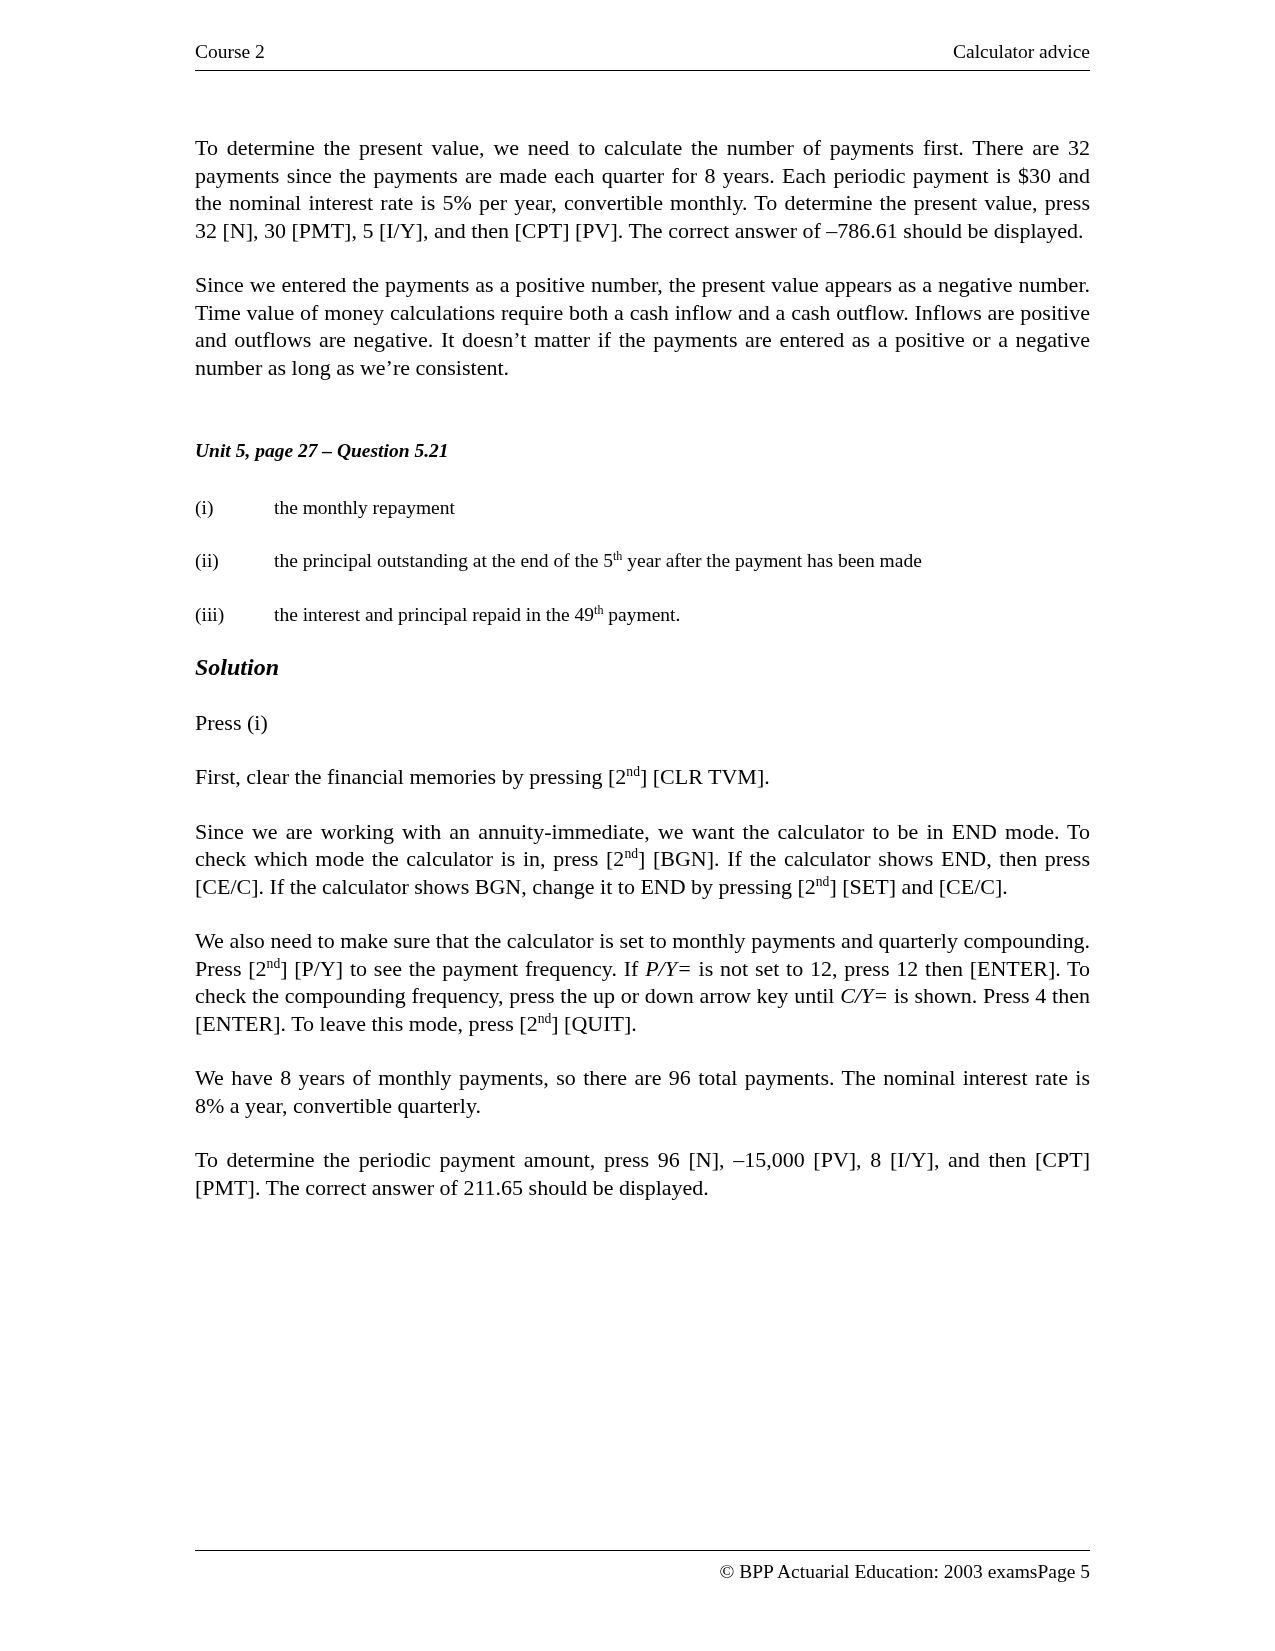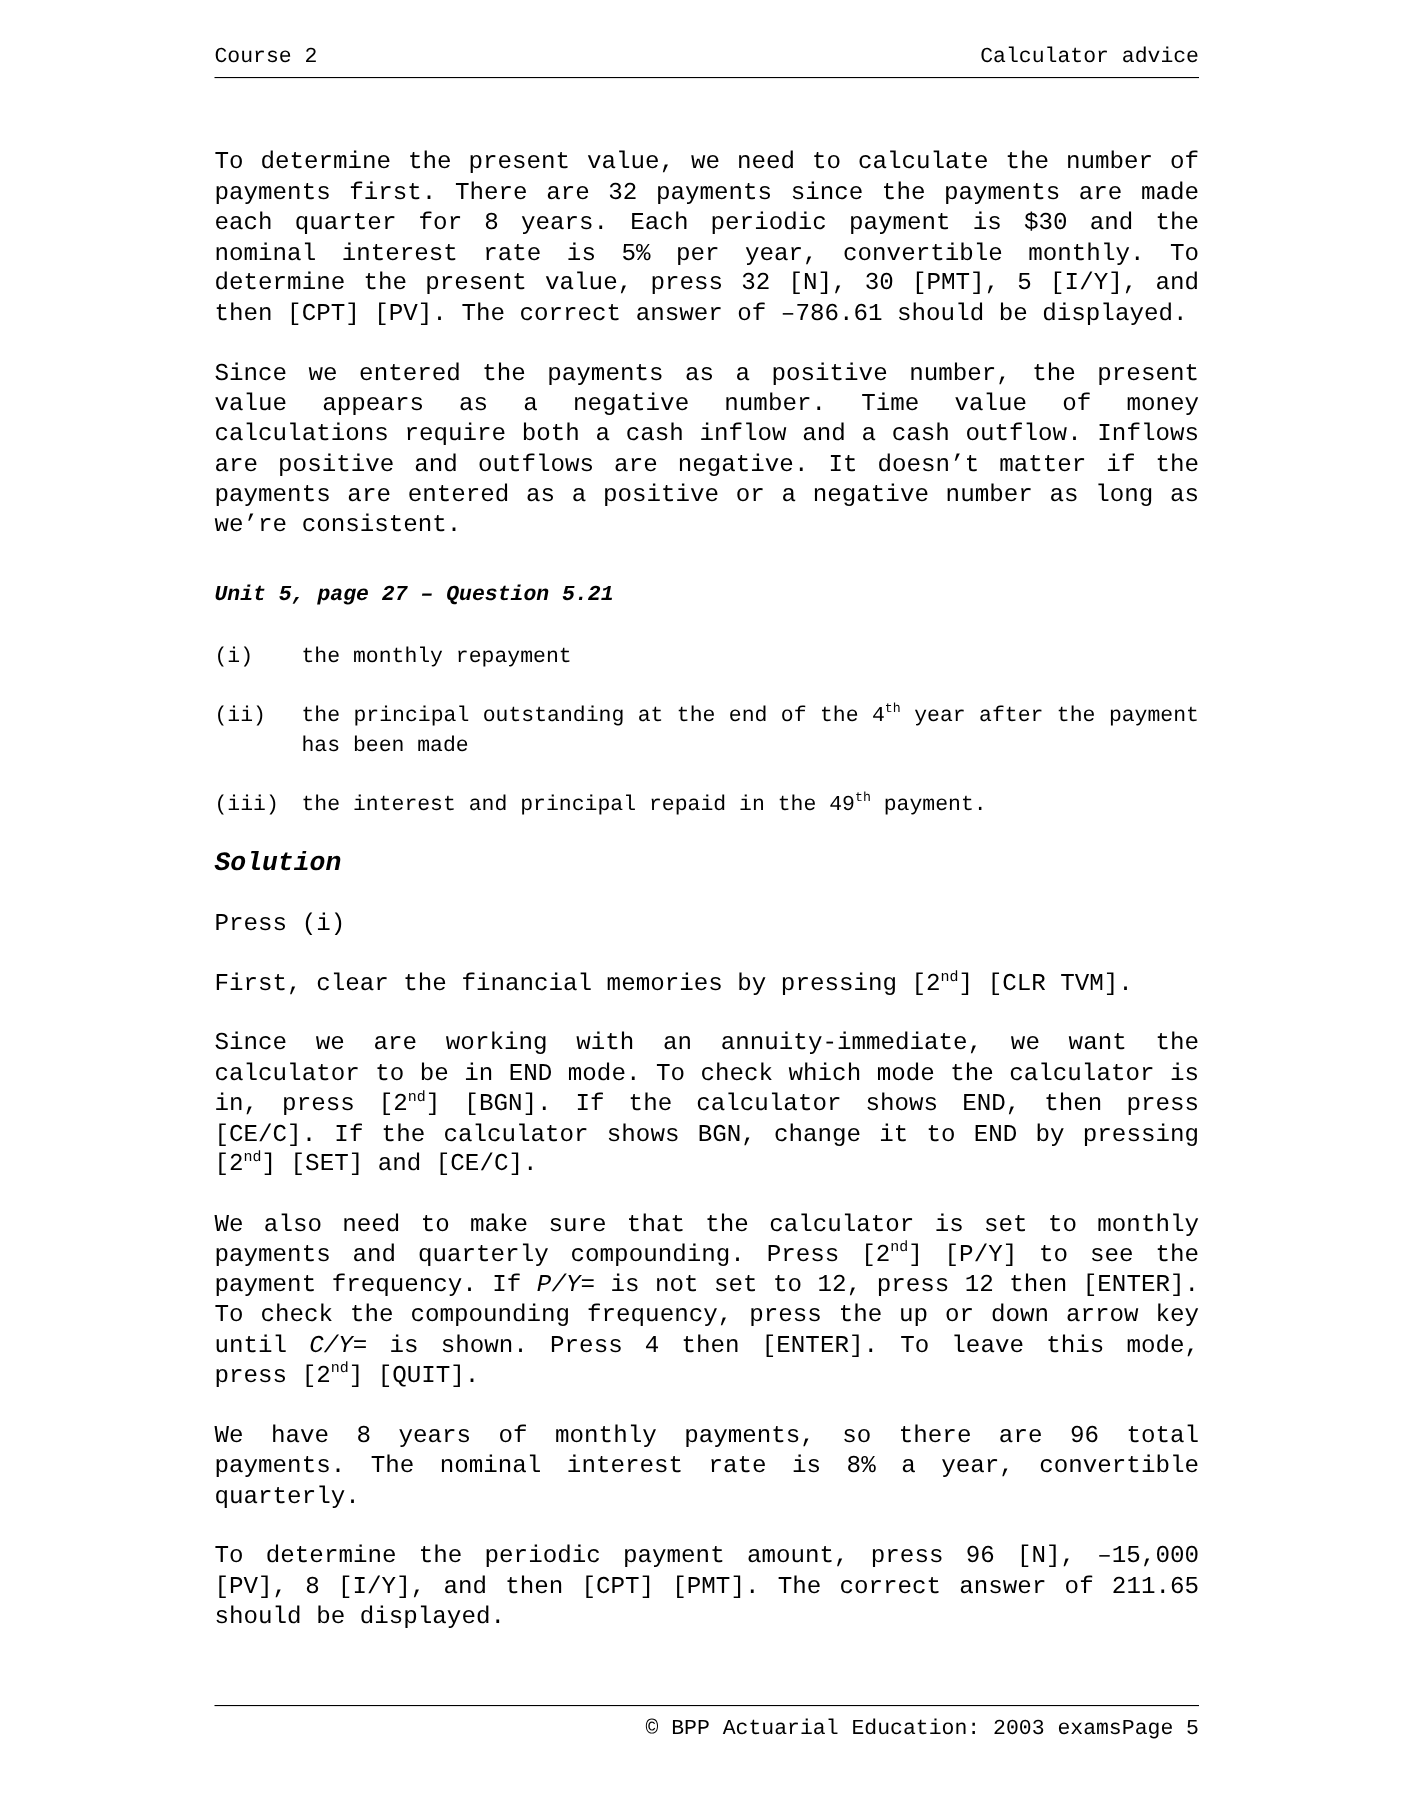--- a/index.html
+++ b/index.html
@@ -5,21 +5,21 @@
   html, body {
     margin: 0;
     padding: 0;
     background: #ffffff;
   }
   .page {
     position: relative;
     width: 1275px;
     height: 1651px;
     background: #ffffff;
-    font-family: Liberation Mono, monospace;
+    font-family: Liberation Serif, serif;
     color: #000000;
     box-sizing: border-box;
   }
   .content {
     position: absolute;
     left: 195px;
     right: 185px;
     top: 0;
     bottom: 0;
   }
@@ -51,21 +51,21 @@
   p.para {
     margin: 0 0 27px 0;
     font-size: 22px;
     line-height: 27.5px;
     text-align: justify;
     text-justify: inter-word;
     hyphens: none;
   }
 
   h2.section-heading {
-    margin: 36px 0 29px 0;
+    margin: 56px 0 29px 0;
     font-size: 19.5px;
     font-weight: bold;
     font-style: italic;
     line-height: 27.5px;
   }
   h3.sub-heading {
     margin: 0 0 27px 0;
     font-size: 24px;
     font-weight: bold;
     font-style: italic;
@@ -132,21 +132,21 @@
       <p class="para">Since we entered the payments as a positive number, the present value appears as a negative number.  Time value of money calculations require both a cash inflow and a cash outflow.  Inflows are positive and outflows are negative.  It doesn’t matter if the payments are entered as a positive or a negative number as long as we’re consistent.</p>
 
       <h2 class="section-heading">Unit 5, page 27 – Question 5.21</h2>
 
 
       <ol class="roman-list">
         <li>
           <span class="marker">(i)</span><span>the monthly repayment</span>
         </li>
         <li>
-          <span class="marker">(ii)</span><span>the principal outstanding at the end of the 4</span><sup>th</sup><span> year after the payment has been made</span>
+          <span class="marker">(ii)</span><span>the principal outstanding at the end of the 5</span><sup>th</sup><span> year after the payment has been made</span>
         </li>
         <li>
           <span class="marker">(iii)</span><span>the interest and principal repaid in the 49</span><sup>th</sup><span> payment.</span>
         </li>
       </ol>
 
       <h3 class="sub-heading">Solution</h3>
 
       <p class="para">Press (i)</p>
 

